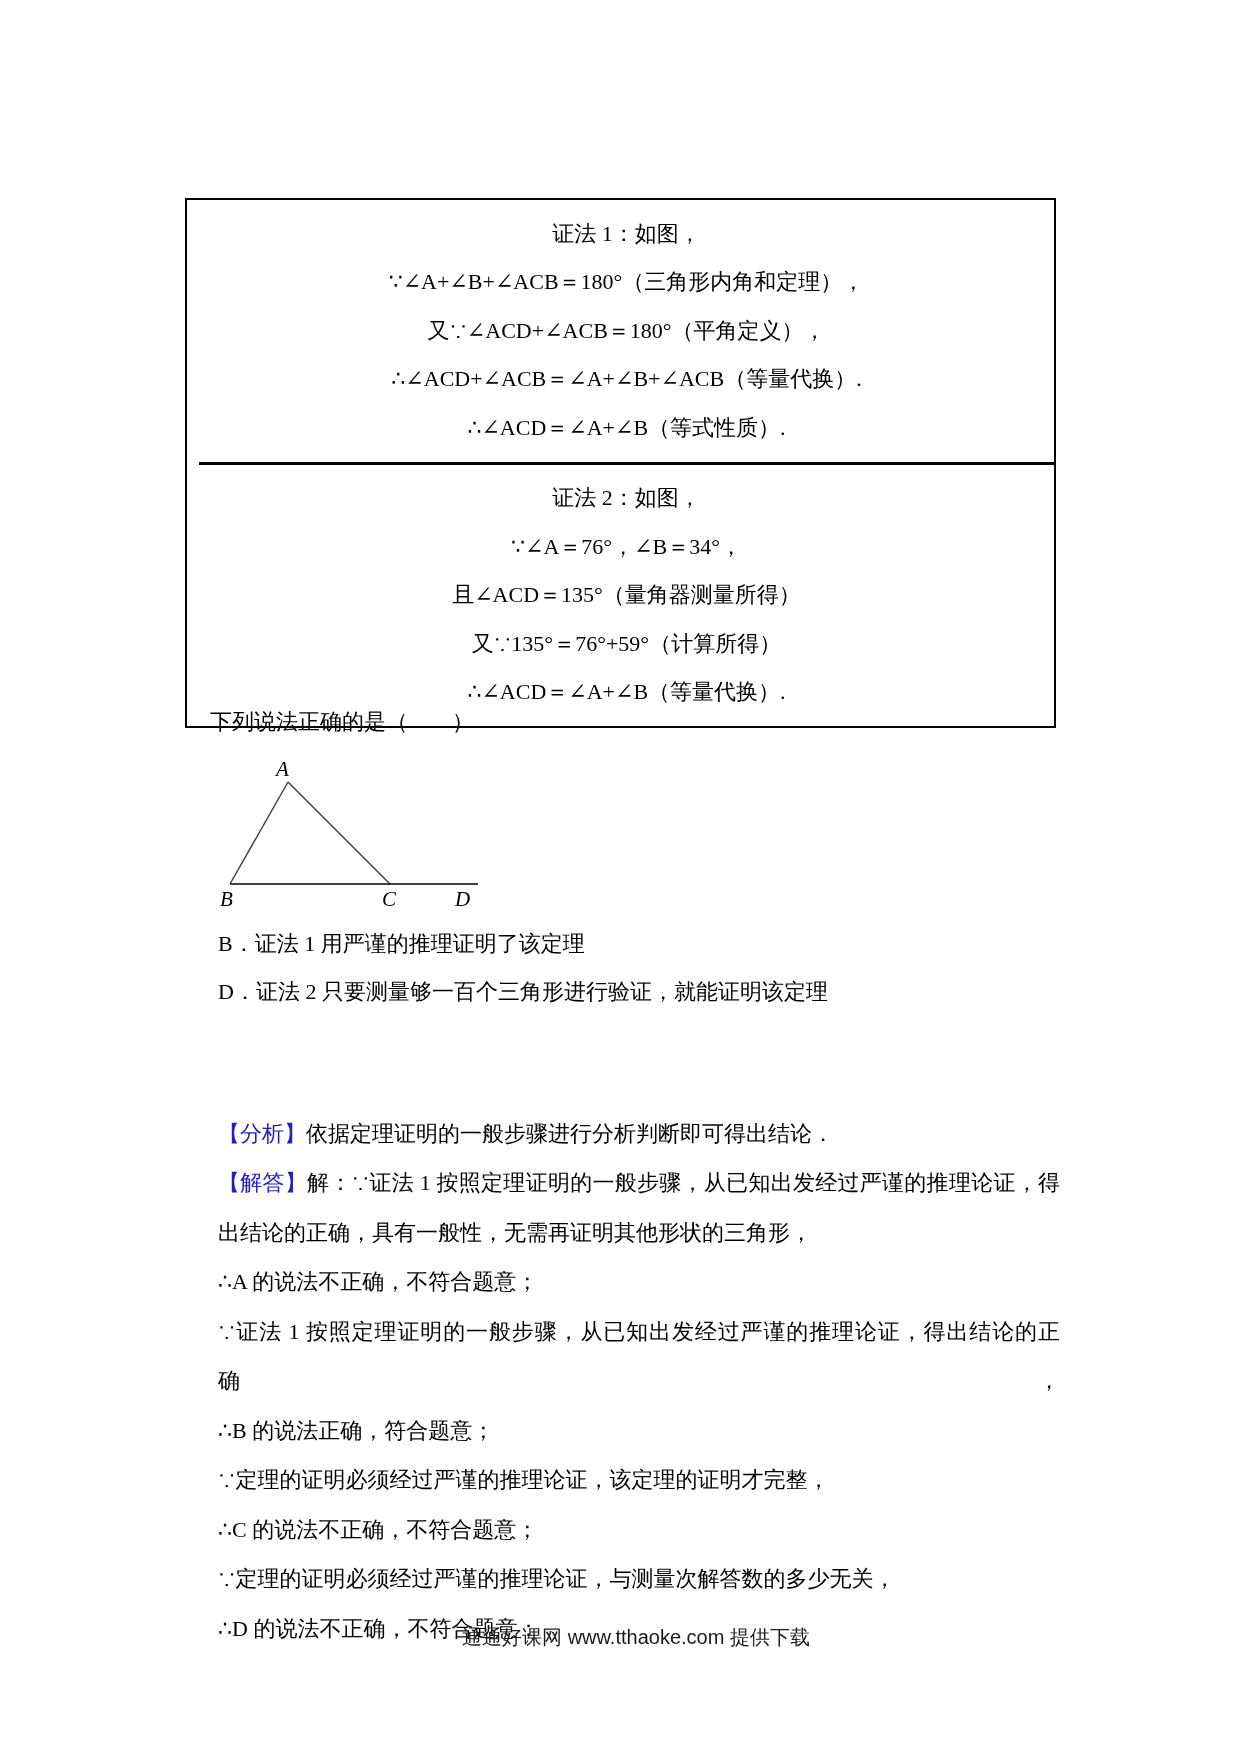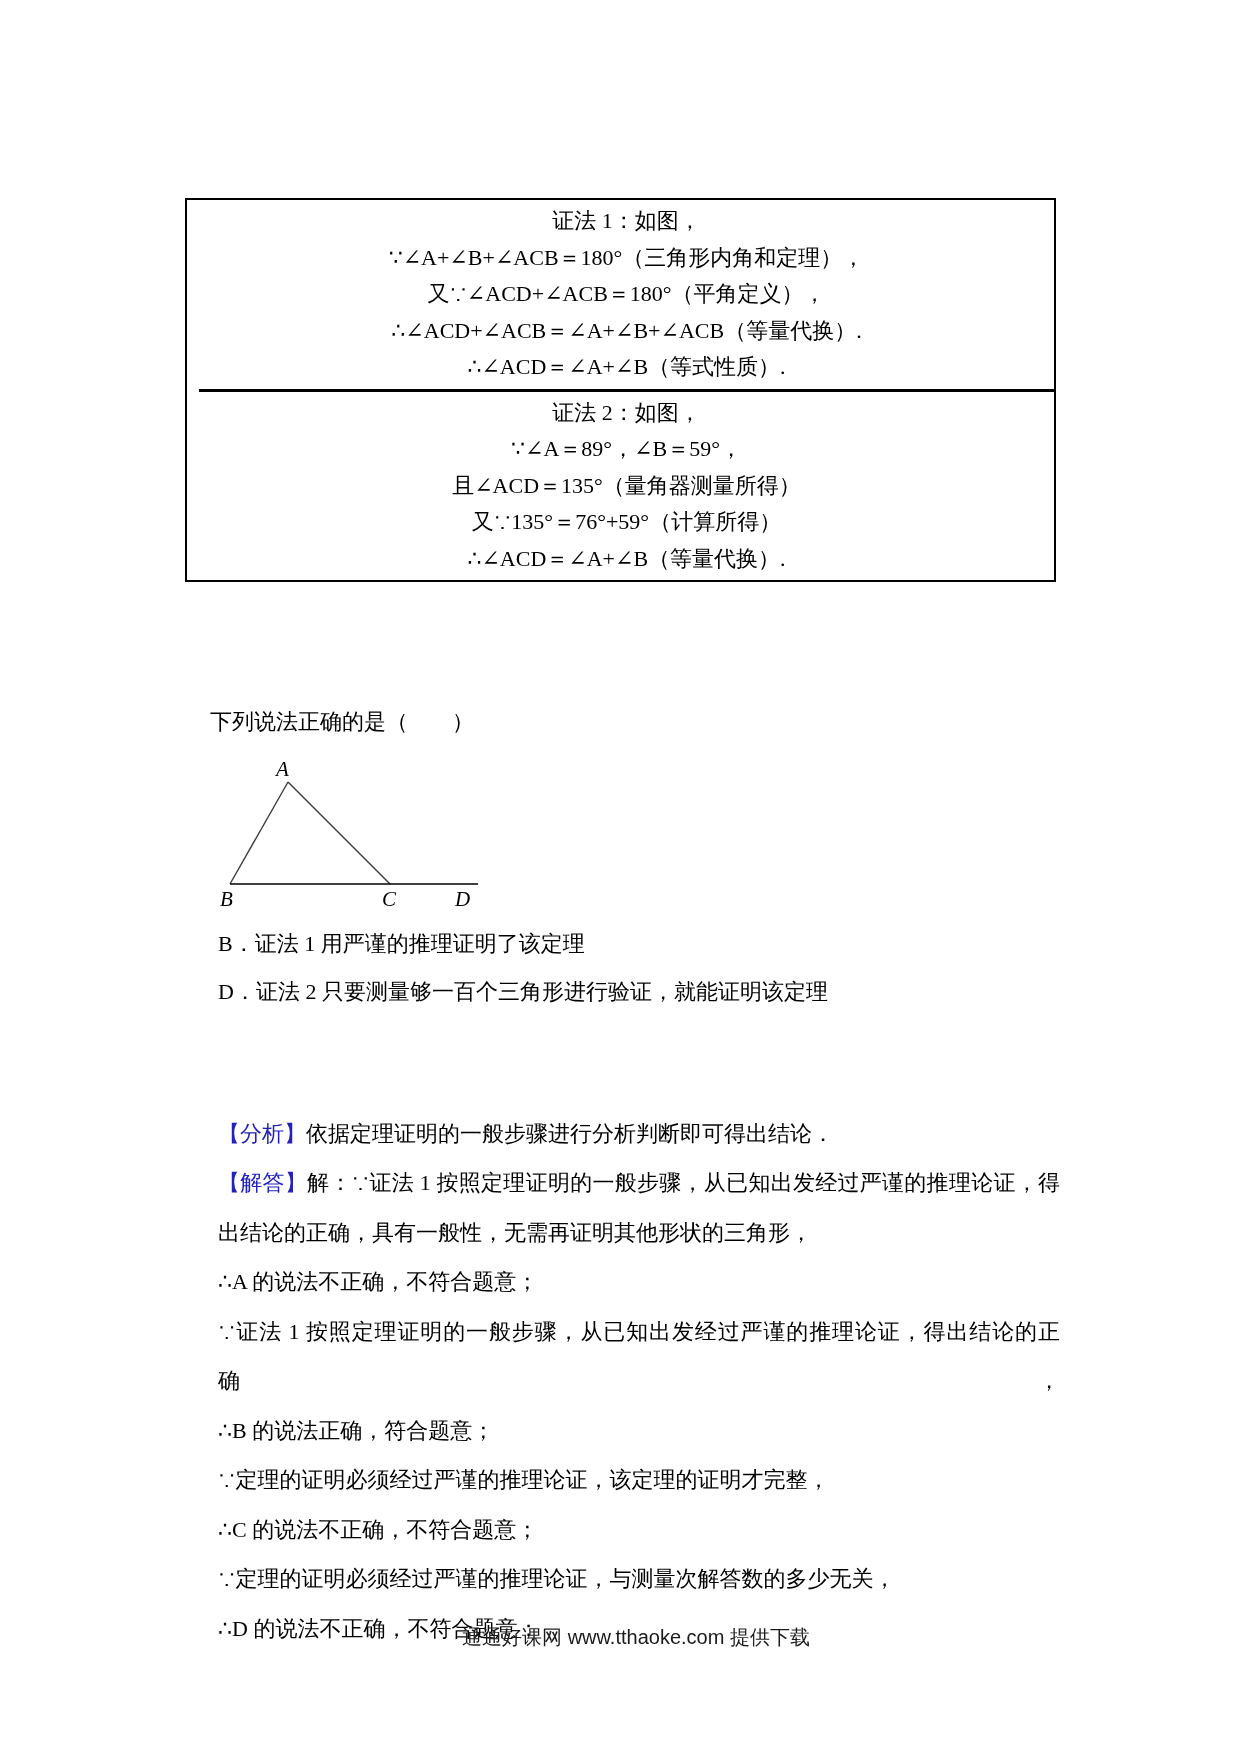--- a/index.html
+++ b/index.html
@@ -8,21 +8,21 @@
     width:1240px;
     height:1754px;
     background:#ffffff;
     color:#000;
     font-family:"Liberation Serif","DejaVu Serif",serif;
     font-size:22px;
     overflow:hidden;
   }
   .intro{position:absolute;left:218px;top:157px;white-space:nowrap;}
   .proof-table{
-    position:absolute;left:185px;top:198px;width:871px;height:384px;
+    position:absolute;left:185px;top:198px;width:871px;height:530px;
     border:2px solid #000;box-sizing:border-box;
     display:flex;flex-direction:column;padding-left:12px;
   }
   .proof-row{
     flex:1;display:flex;flex-direction:column;
     justify-content:space-evenly;align-items:center;
   }
   .proof-row.second{border-top:3px solid #000;}
   .proof-line{white-space:nowrap;}
   .question{position:absolute;left:210px;top:707px;white-space:nowrap;}
@@ -50,21 +50,21 @@
   <div class="proof-table">
     <div class="proof-row">
       <div class="proof-line">证法 1：如图，</div>
       <div class="proof-line">∵∠A+∠B+∠ACB＝180°（三角形内角和定理），</div>
       <div class="proof-line">又∵∠ACD+∠ACB＝180°（平角定义），</div>
       <div class="proof-line">∴∠ACD+∠ACB＝∠A+∠B+∠ACB（等量代换）.</div>
       <div class="proof-line">∴∠ACD＝∠A+∠B（等式性质）.</div>
     </div>
     <div class="proof-row second">
       <div class="proof-line">证法 2：如图，</div>
-      <div class="proof-line">∵∠A＝89°，∠B＝59°，</div>
+      <div class="proof-line">∵∠A＝76°，∠B＝34°，</div>
       <div class="proof-line">且∠ACD＝135°（量角器测量所得）</div>
       <div class="proof-line">又∵135°＝76°+59°（计算所得）</div>
       <div class="proof-line">∴∠ACD＝∠A+∠B（等量代换）.</div>
     </div>
   </div>
 
   <div class="question">下列说法正确的是（　　）</div>
 
   <svg class="figure" width="290" height="172" viewBox="0 0 290 172">
     <line x1="78" y1="34" x2="20" y2="136" stroke="#3c3c3c" stroke-width="1.4"></line>

